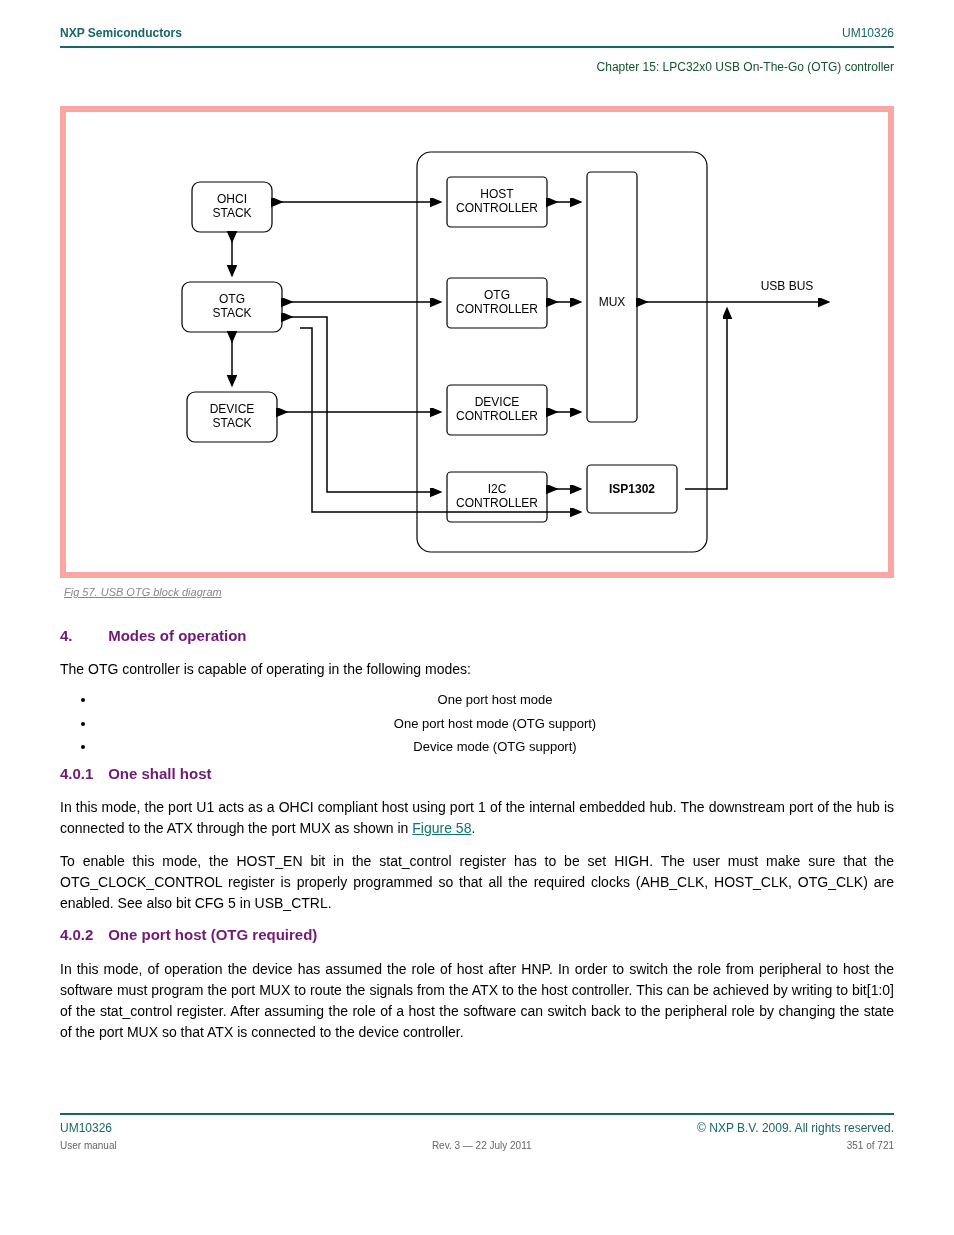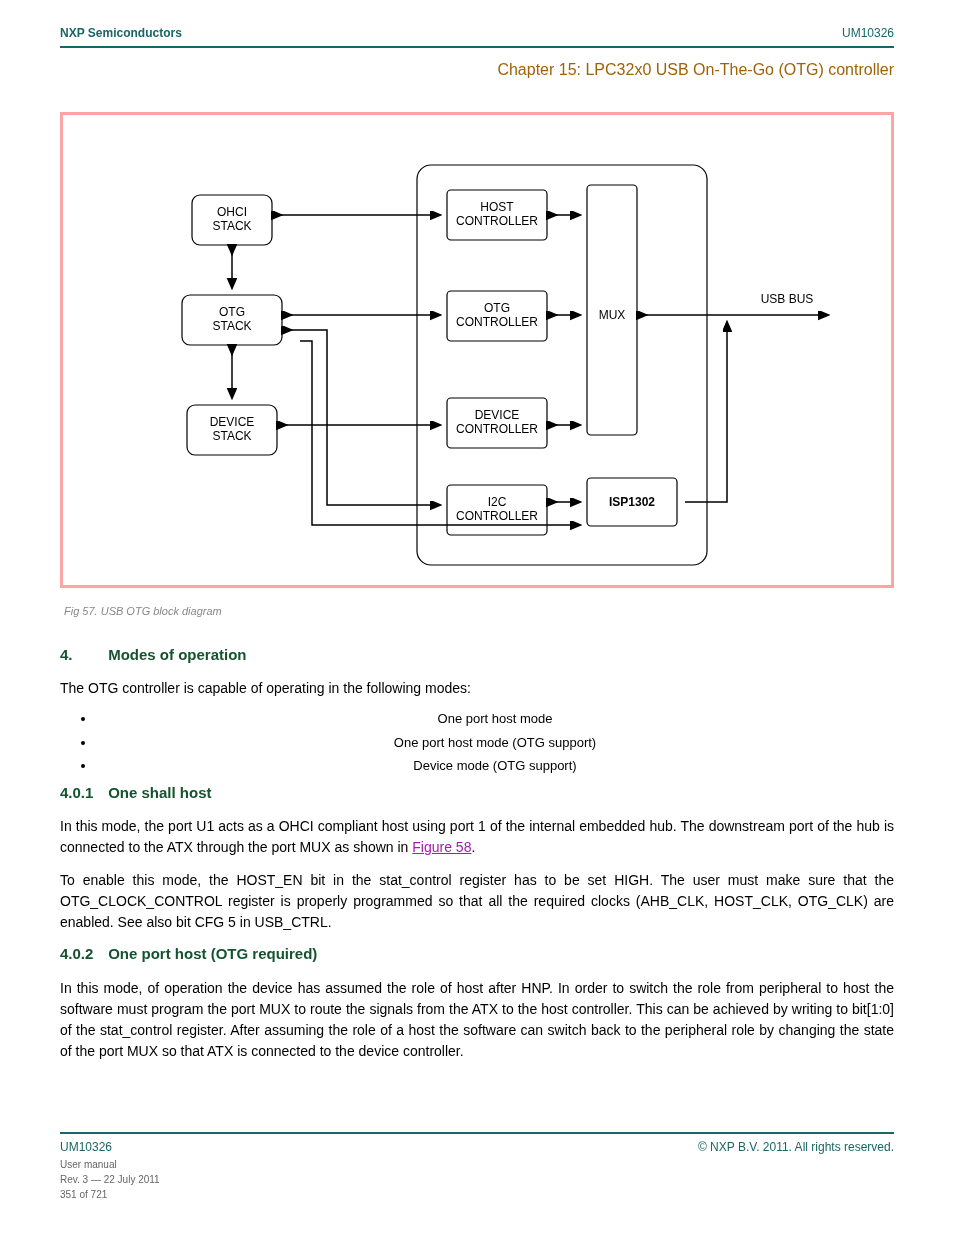--- a/index.html
+++ b/index.html
@@ -20,28 +20,28 @@
       justify-content: space-between;
       color: #196666;
       font-size: 12px;
       border-bottom: 2px solid #196666;
       padding-bottom: 4px;
       margin-bottom: 10px;
     }
     .top-header .left { font-weight: bold; }
     .chapter-line {
       text-align: right;
-      color: #a16207;
-      font-size: 16px;
+      color: #14532d;
+      font-size: 12px;
       margin-bottom: 30px;
     }
     figure {
-      border: 3px solid #fca5a5;
-      padding: 40px 20px 10px;
-      margin: 0 0 15px;
+      border: 6px solid #fca5a5;
+      padding: 30px 20px 10px;
+      margin: 0 0 6px;
       position: relative;
     }
     .svg-holder { display: block; margin: 0 auto; }
     .diagram-block {
       fill: #fff;
       stroke: #000;
       stroke-width: 1.2;
     }
     .diagram-container {
       fill: none;
@@ -56,36 +56,37 @@
       fill: #000;
     }
     .svg-text-bold { font-weight: bold; }
     .conn { stroke: #000; stroke-width: 1.5; fill: none; }
     .ah { fill: #000; stroke: #000; stroke-width: 1; }
     figcaption {
       color: #888;
       font-style: italic;
       font-size: 11px;
       margin: 2px 0 24px 4px;
+      text-decoration: underline;
     }
 
     h2.section {
-      color: #14532d;
+      color: #701a75;
       font-weight: bold;
       font-size: 15px;
       margin: 4px 0 6px;
     }
     h2.section .num { display: inline-block; min-width: 44px; }
     p.body {
       font-size: 14px;
       margin: 12px 0 10px;
       color: #000;
       text-align: justify;
     }
-    a.link { color: #a21caf; }
+    a.link { color: #0f766e; }
     ul.bullets {
       list-style: disc;
       margin: 6px 0 6px 36px;
       font-size: 13px;
     }
     ul.bullets li { margin: 4px 0; text-align: center; }
 
     .bottom-rule {
       border-top: 2px solid #196666;
       margin-top: 70px;
@@ -96,21 +97,20 @@
       justify-content: space-between;
       color: #196666;
       font-size: 12px;
     }
     .bottom-sub {
       display: flex;
       justify-content: space-between;
       color: #666;
       font-size: 10px;
       margin-top: 1px;
-      flex-direction: column;
     }
   </style>
 </head>
 <body>
 
 <div class="page">
 
   <div class="top-header">
     <span class="left">NXP Semiconductors</span>
     <span>UM10326</span>
@@ -204,21 +204,21 @@
 
   <h2 class="section">
     <span class="num">4.0.2</span>
     <span>One port host (OTG required)</span>
   </h2>
   <p class="body">In this mode, of operation the device has assumed the role of host after HNP. In order to switch the role from peripheral to host the software must program the port MUX to route the signals from the ATX to the host controller. This can be achieved by writing to bit[1:0] of the stat_control register. After assuming the role of a host the software can switch back to the peripheral role by changing the state of the port MUX so that ATX is connected to the device controller.</p>
 
   <div class="bottom-rule">
     <div class="bottom-header">
       <span>UM10326</span>
-      <span>© NXP B.V. 2011. All rights reserved.</span>
+      <span>© NXP B.V. 2009. All rights reserved.</span>
     </div>
     <div class="bottom-sub">
       <span>User manual</span>
       <span>Rev. 3 — 22 July 2011</span>
       <span>351 of 721</span>
     </div>
   </div>
 
 </div>
 

